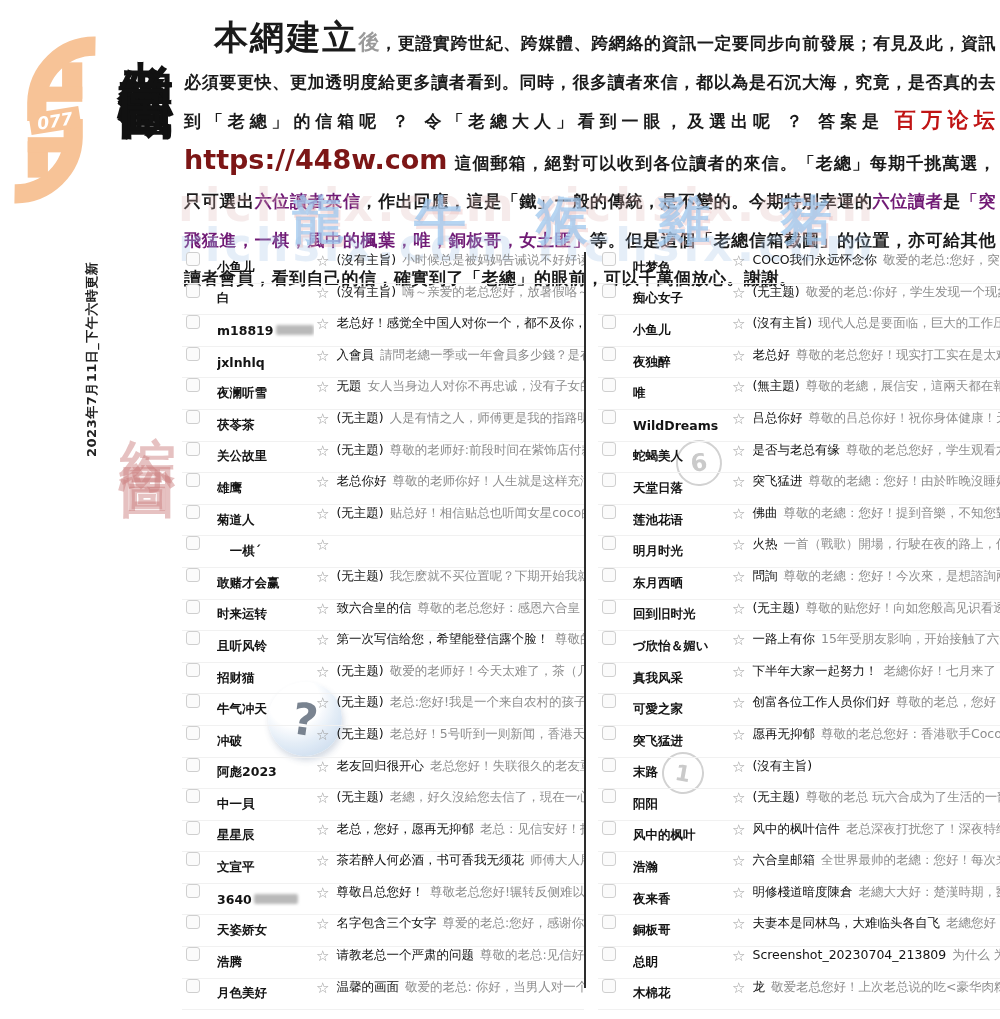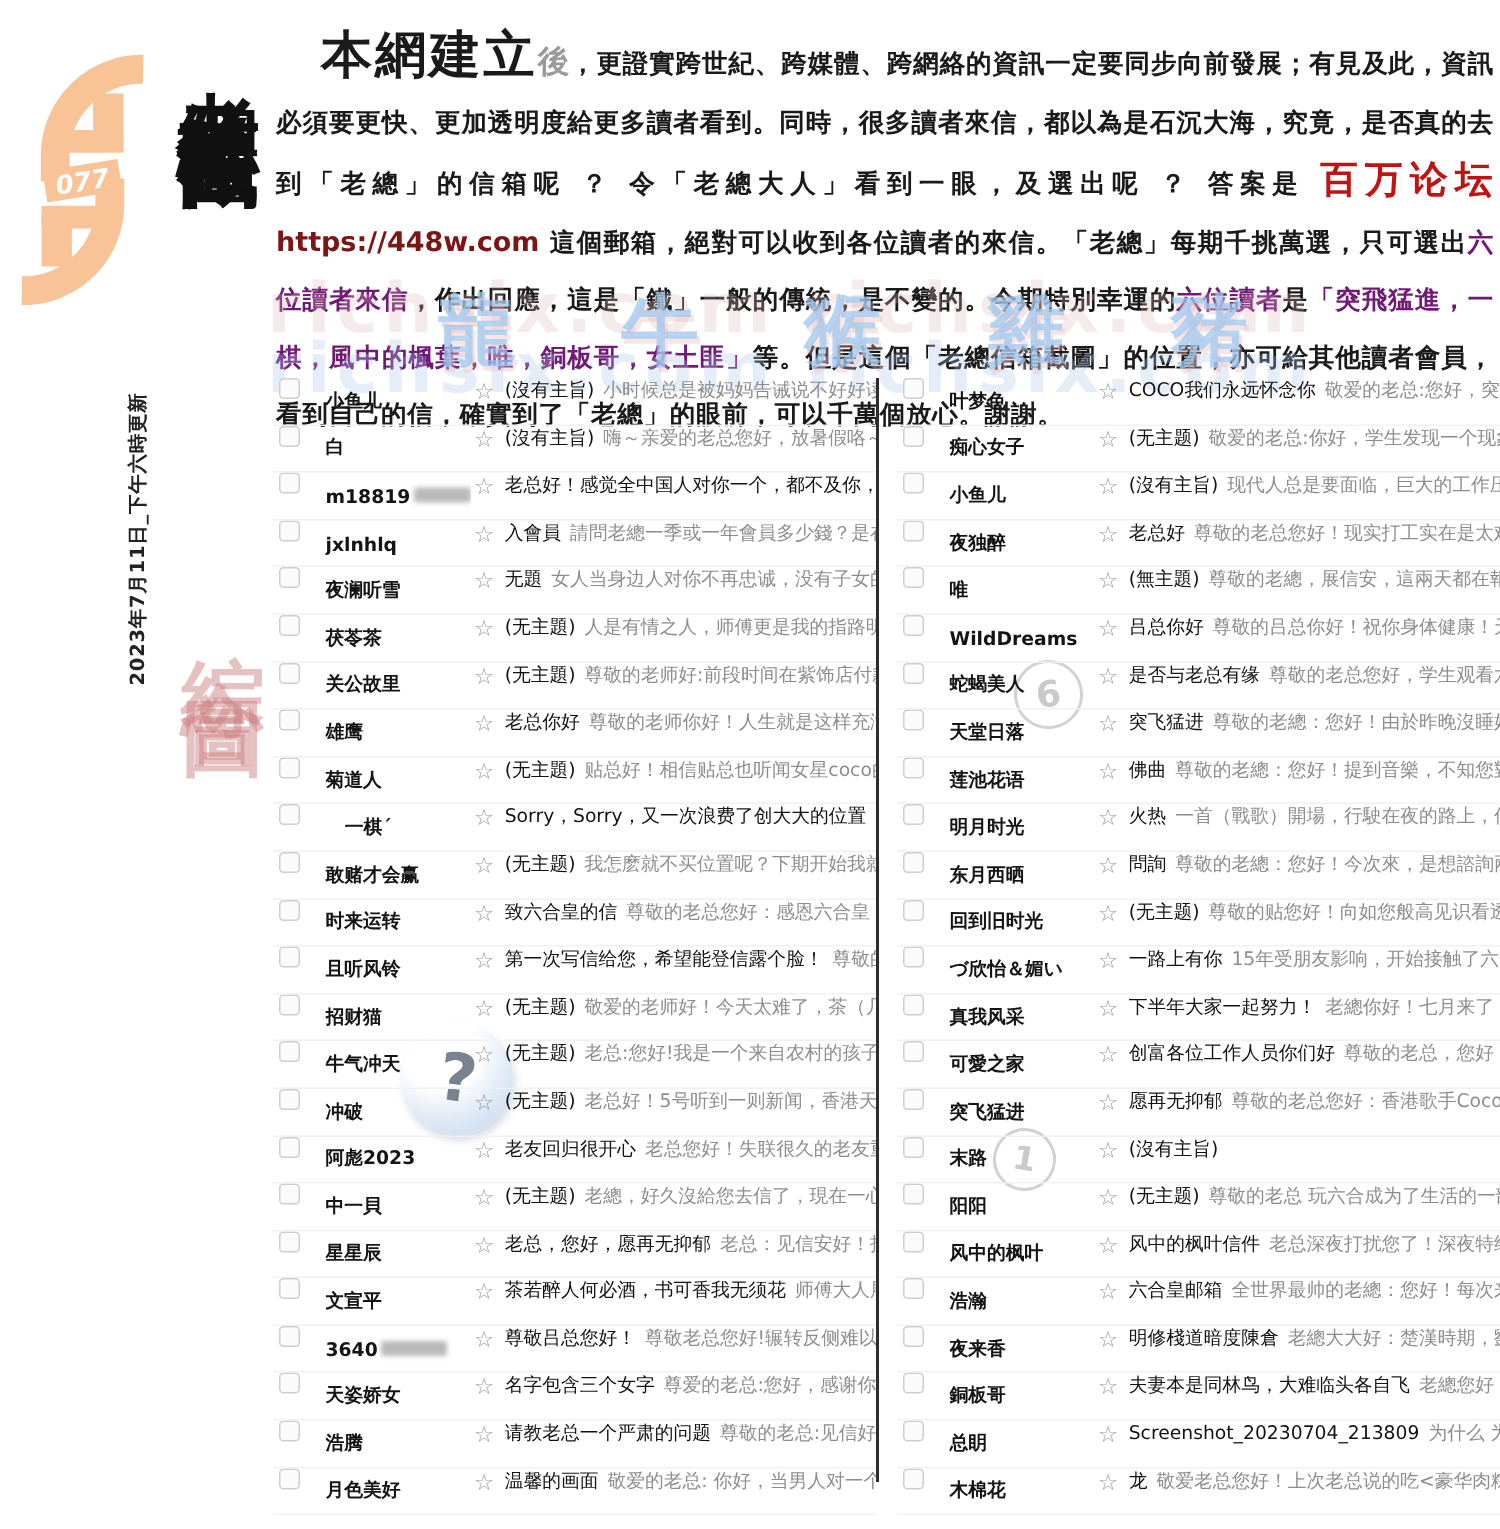--- a/index.html
+++ b/index.html
@@ -30,22 +30,22 @@
   
   .intro{
     position:absolute;left:184px;top:18px;width:812px;height:172px;
     font-family:"DejaVu Serif",serif;font-size:17px;font-weight:600;
     line-height:38.5px;color:#1a1a1a;text-align:justify;text-indent:30px;
     letter-spacing:.5px;
   }
   .intro .lead{font-size:34px;font-weight:900;letter-spacing:2px;}
   .intro .lead-soft{font-size:21px;color:#9a9a9a;font-weight:700;}
   .intro .red{color:#701a75;}
-  .intro .brand{font-family:"DejaVu Sans",sans-serif;font-size:25px;font-weight:900;color:#c01414;letter-spacing:1px;}
-  .intro .url{font-family:"DejaVu Sans",sans-serif;font-size:18px;font-weight:900;color:#7c1616;letter-spacing:0;}
+  .intro .brand{font-family:"DejaVu Sans",sans-serif;font-size:21px;font-weight:900;color:#c01414;letter-spacing:1px;}
+  .intro .url{font-family:"DejaVu Sans",sans-serif;font-size:27px;font-weight:900;color:#7c1616;letter-spacing:0;}
   
   .wm-site{position:absolute;font-weight:900;white-space:nowrap;pointer-events:none;}
   .wm-site.row1{left:178px;top:178px;font-size:46px;color:rgba(224,183,183,.28);letter-spacing:4px;}
   .wm-site.row2{left:178px;top:218px;font-size:46px;color:rgba(170,200,232,.30);letter-spacing:4px;}
   .zodiac{
     position:absolute;left:292px;top:186px;width:540px;display:flex;justify-content:space-between;
     font-family:"DejaVu Serif",serif;font-weight:900;font-size:52px;
     color:rgba(158,199,238,.75);text-shadow:2px 3px 0 rgba(233,178,178,.35);
     pointer-events:none;
   }
@@ -187,21 +187,20 @@
       <span class="cb"></span>
       <span class="nm">菊道人</span>
       <span class="st">☆</span>
       <span class="sub">(无主題)</span>
       <span class="pv">贴总好！相信贴总也听闻女星coco的事，现今社</span>
     </div>
     <div class="row">
       <span class="cb"></span>
       <span class="nm">ゞ一棋ˊ</span>
       <span class="st">☆</span>
-      <span class="sub">Sorry，Sorry，又一次浪费了创大大的位置</span>
     </div>
     <div class="row">
       <span class="cb"></span>
       <span class="nm">敢赌才会赢</span>
       <span class="st">☆</span>
       <span class="sub">(无主题)</span>
       <span class="pv">我怎麽就不买位置呢？下期开始我就死买位平特</span>
     </div>
     <div class="row">
       <span class="cb"></span>

